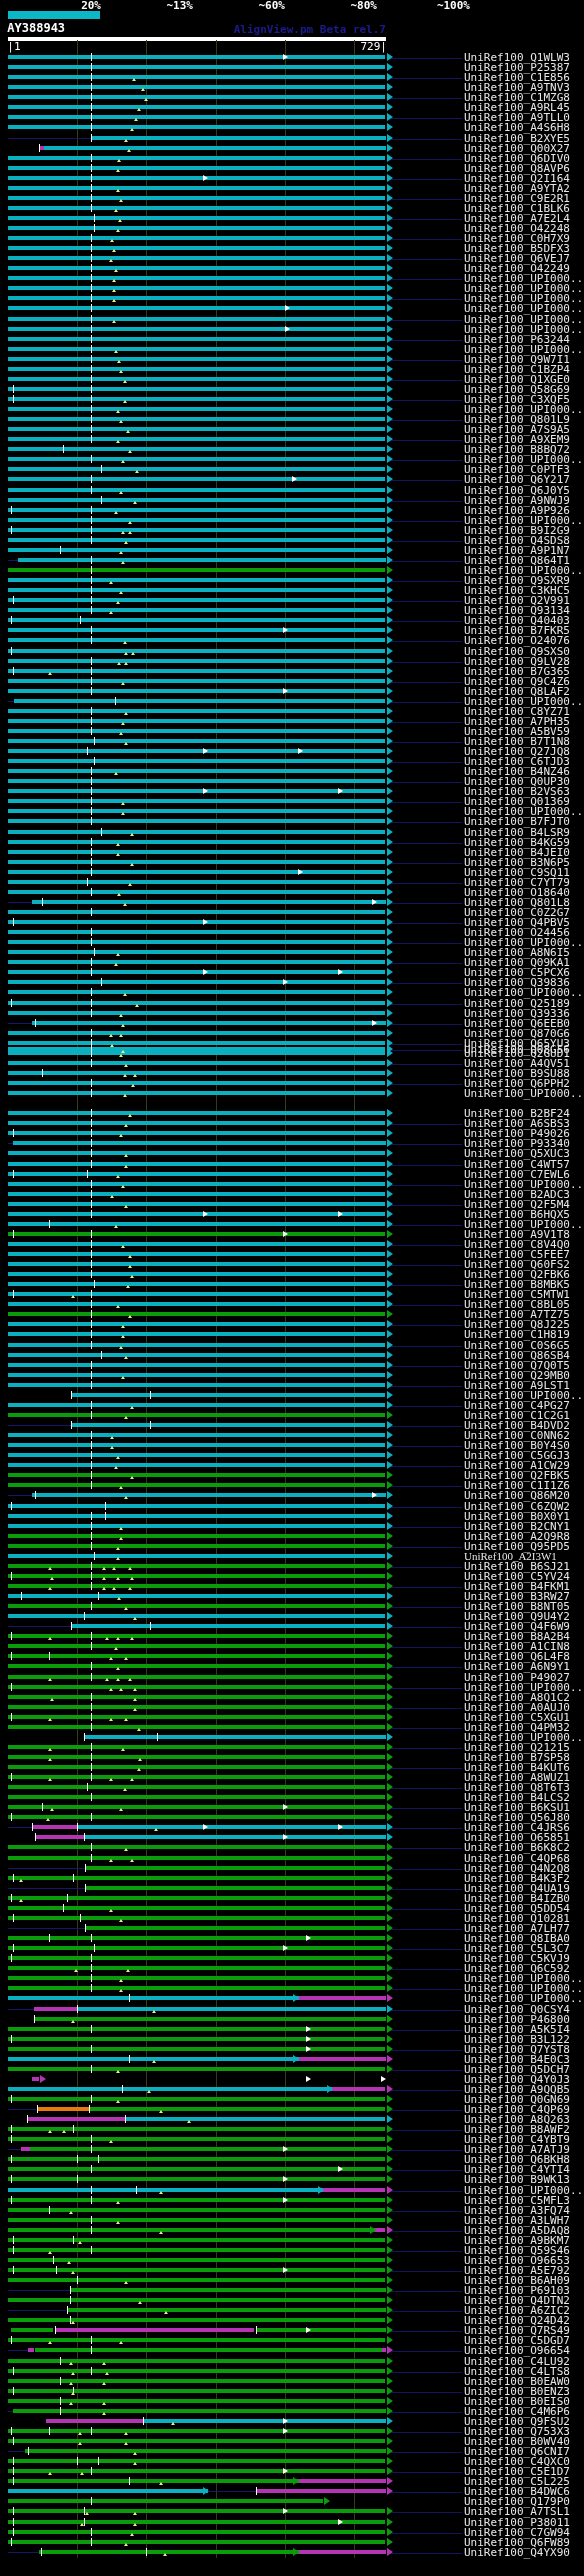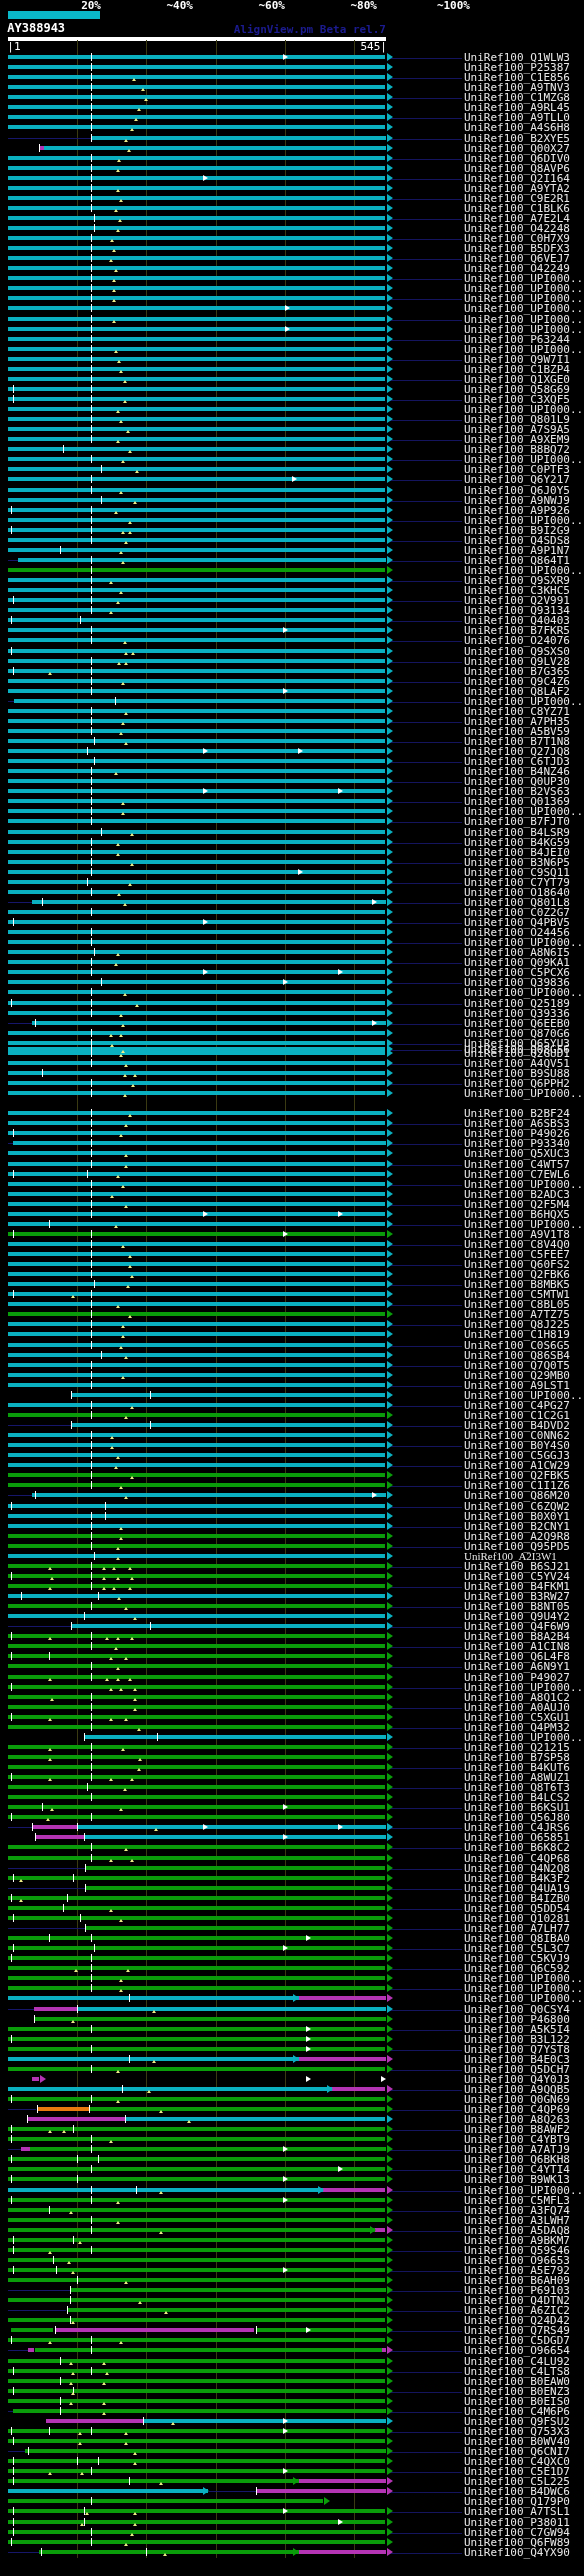--- a/index.html
+++ b/index.html
@@ -41,37 +41,37 @@
   .wdash{color:#fff;}
   .swatch{display:inline-block;width:14.6px;height:3.7px;background:#0ab0c0;
           vertical-align:middle;margin-right:1.8px;}
 </style>
 </head>
 <body>
 
 <div id="stage">
   <div id="pct-labels">
       <div class="pctlbl" style="left: 37px;">20%</div>
-      <div class="pctlbl" style="left: 129px;">~40%</div>
+      <div class="pctlbl" style="left: 129px;">~13%</div>
       <div class="pctlbl" style="left: 221px;">~60%</div>
       <div class="pctlbl" style="left: 313px;">~80%</div>
       <div class="pctlbl" style="left: 406px;">~100%</div>
     </div>
   <div id="colorbar">
       <div class="seg" style="background: rgb(240, 20, 40);"></div>
       <div class="seg" style="background: rgb(232, 121, 15);"></div>
       <div class="seg" style="background: rgb(170, 40, 170);"></div>
       <div class="seg" style="background: rgb(10, 160, 10);"></div>
       <div class="seg" style="background: rgb(10, 184, 200);"></div>
     </div>
   <div id="title">AY388943</div>
   <div id="watermark">AlignView.pm Beta rel.7</div>
   <div id="querybar"></div>
   <div id="scale-left" class="scaletxt">|1</div>
-  <div id="scale-right" class="scaletxt">545|</div>
+  <div id="scale-right" class="scaletxt">729|</div>
   <div id="plot">
       <div class="grid" style="left: 77px;"></div>
       <div class="grid" style="left: 146px;"></div>
       <div class="grid" style="left: 216px;"></div>
       <div class="grid" style="left: 285px;"></div>
       <div class="grid" style="left: 354px;"></div>
       <div class="row" style="top: 53px;">
         <div class="leader"></div>
         <div class="seg" style="left: 8.2px; width: 377px; top: 1.8px; height: 4.6px; background: rgb(10, 176, 192);"></div>
         <div class="aarr" style="left: 387px; border-left: 6.4px solid rgb(10, 176, 192);"></div>

